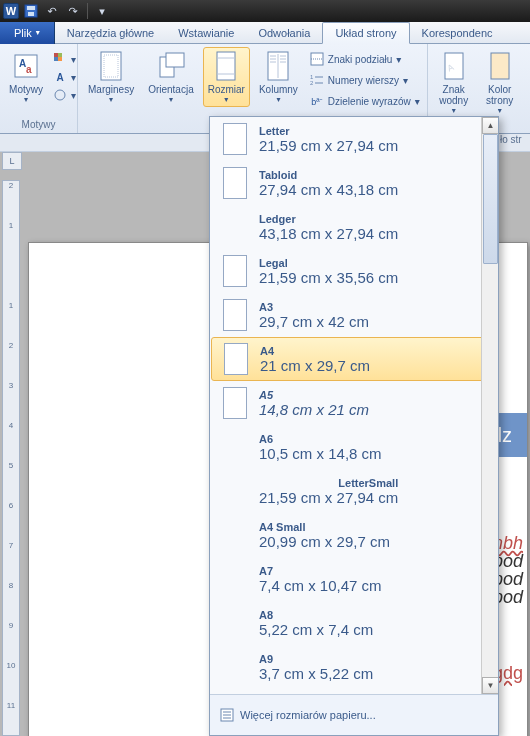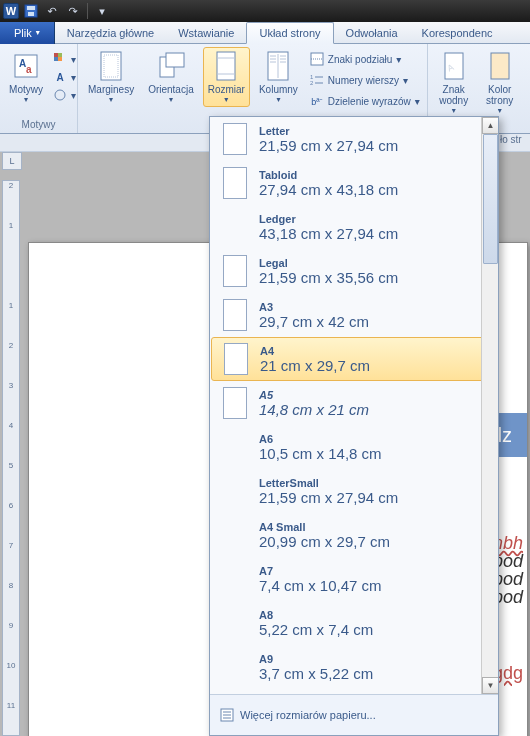--- a/index.html
+++ b/index.html
@@ -73,22 +73,22 @@
   <div class="qat-btn">▾</div>
 </div>
 
 <div class="tabs-row">
   <div class="tab-file">
       <span>Plik</span> 
       <span style="font-size:8px;margin-left:4px;">▾</span>
     </div>
   <div class="tab">Narzędzia główne</div>
   <div class="tab">Wstawianie</div>
+  <div class="tab">Odwołania</div>
   <div class="tab active">Układ strony</div>
-  <div class="tab">Odwołania</div>
   <div class="tab">Korespondenc</div>
 </div>
 
 <div class="ribbon">
 
   <div class="rgroup" style="width:78px;">
     <div class="rgroup-inner">
       <div class="rbtn">
         <div class="icon-big">
           <svg width="26" height="26" viewBox="0 0 26 26">
@@ -325,21 +325,21 @@
       <div class="dims">14,8 cm x 21 cm</div>
     </div>
       </div>
       <div class="dd-item no-thumb" style="height: 44px;">
         <div class="page-thumb"></div>
     <div class="info">
       <div class="name">A6</div>
       <div class="dims">10,5 cm x 14,8 cm</div>
     </div>
       </div>
-      <div class="dd-item no-thumb" style="height: 44px;">
+      <div class="dd-item no-thumb" style="height: 44px; text-align: right;">
         <div class="page-thumb"></div>
     <div class="info">
       <div class="name">LetterSmall</div>
       <div class="dims">21,59 cm x 27,94 cm</div>
     </div>
       </div>
       <div class="dd-item no-thumb" style="height: 44px;">
         <div class="page-thumb"></div>
     <div class="info">
       <div class="name">A4 Small</div>

